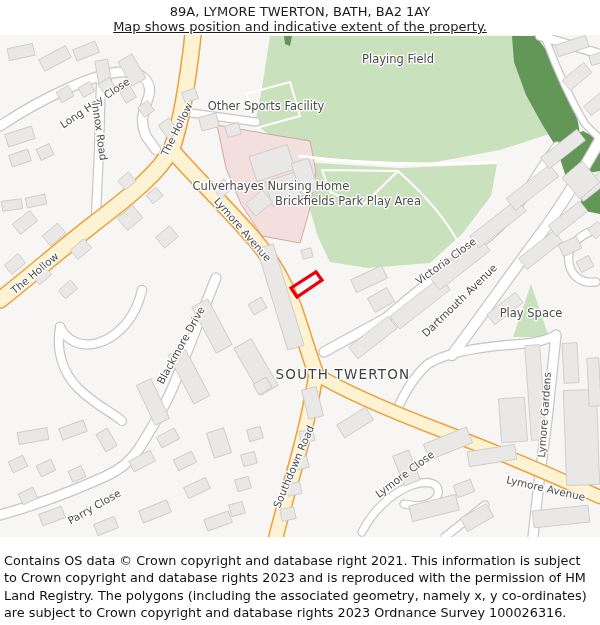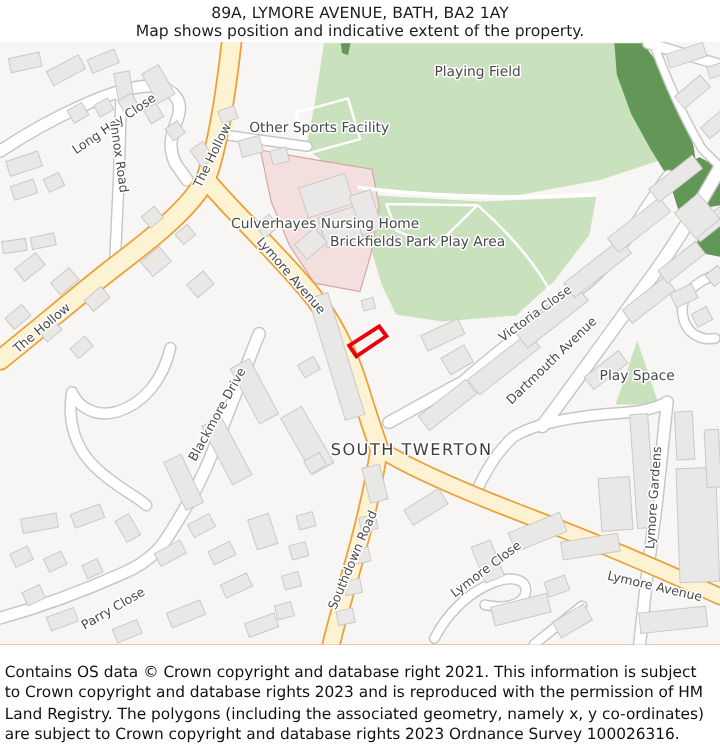--- a/index.html
+++ b/index.html
@@ -1,35 +1,35 @@
 <!DOCTYPE html>
 <html><head>
 <meta charset="utf-8">
 <style>
   html,body{margin:0;padding:0;}
   body{width:600px;height:625px;overflow:hidden;background:#ffffff;
        font-family:"DejaVu Sans","Liberation Sans",sans-serif;}
   .header{height:35px;box-sizing:border-box;padding-top:4px;text-align:center;color:#1c1c1c;}
   .header .title{font-size:13px;line-height:15px;}
-  .header .subtitle{font-size:13px;line-height:15px;}
-  .map-wrap{width:600px;height:502px;position:relative;background:#c2410c;}
+  .header .subtitle{font-size:13px;line-height:15px;text-decoration:underline;}
+  .map-wrap{width:600px;height:502px;position:relative;background:#5eead4;}
   svg{display:block;}
   svg text{font-family:"DejaVu Sans","Liberation Sans",sans-serif;text-anchor:middle;
            paint-order:stroke;stroke:#ffffff;stroke-width:2.6px;stroke-linejoin:round;}
   svg text.road{font-size:10.5px;fill:#4b4b4b;}
   svg text.area{font-size:11.5px;fill:#4a4a4a;}
   svg text.place{font-size:13.5px;fill:#3e3e3e;letter-spacing:1.2px;}
   .footer{box-sizing:border-box;width:600px;padding:3px 4px 0 4px;font-size:12.8px;
           line-height:17.4px;color:#111111;margin-top:12px;}
 </style>
 </head>
 <body>
 
 <div class="header">
-  <div class="title">89A, LYMORE AVENUE, BATH, BA2 1AY</div>
+  <div class="title">89A, LYMORE TWERTON, BATH, BA2 1AY</div>
   <div class="subtitle">Map shows position and indicative extent of the property.</div>
 </div>
 
 <div class="map-wrap">
   <svg width="600" height="502" viewBox="0 35 600 502">
       <rect x="0" y="35" width="600" height="502" fill="#f7f6f4"></rect>
       <polygon points="270,36 512,36 530,64 545,100 552,133 500,150 430,163 365,161 298,156 255,124 262,88" fill="#c9e1bc" stroke="none" stroke-width="1"></polygon>
       <polygon points="300,162 400,168 497,164 491,196 462,234 430,263 368,268 330,262 318,237 306,196" fill="#c9e1bc" stroke="none" stroke-width="1"></polygon>
       <polygon points="512,36 536,36 556,64 569,92 578,122 580,135 558,150 542,124 526,95 514,62" fill="#629757" stroke="none" stroke-width="1"></polygon>
       <polygon points="555,143 583,131 600,140 600,171 566,177" fill="#629757" stroke="none" stroke-width="1"></polygon>

